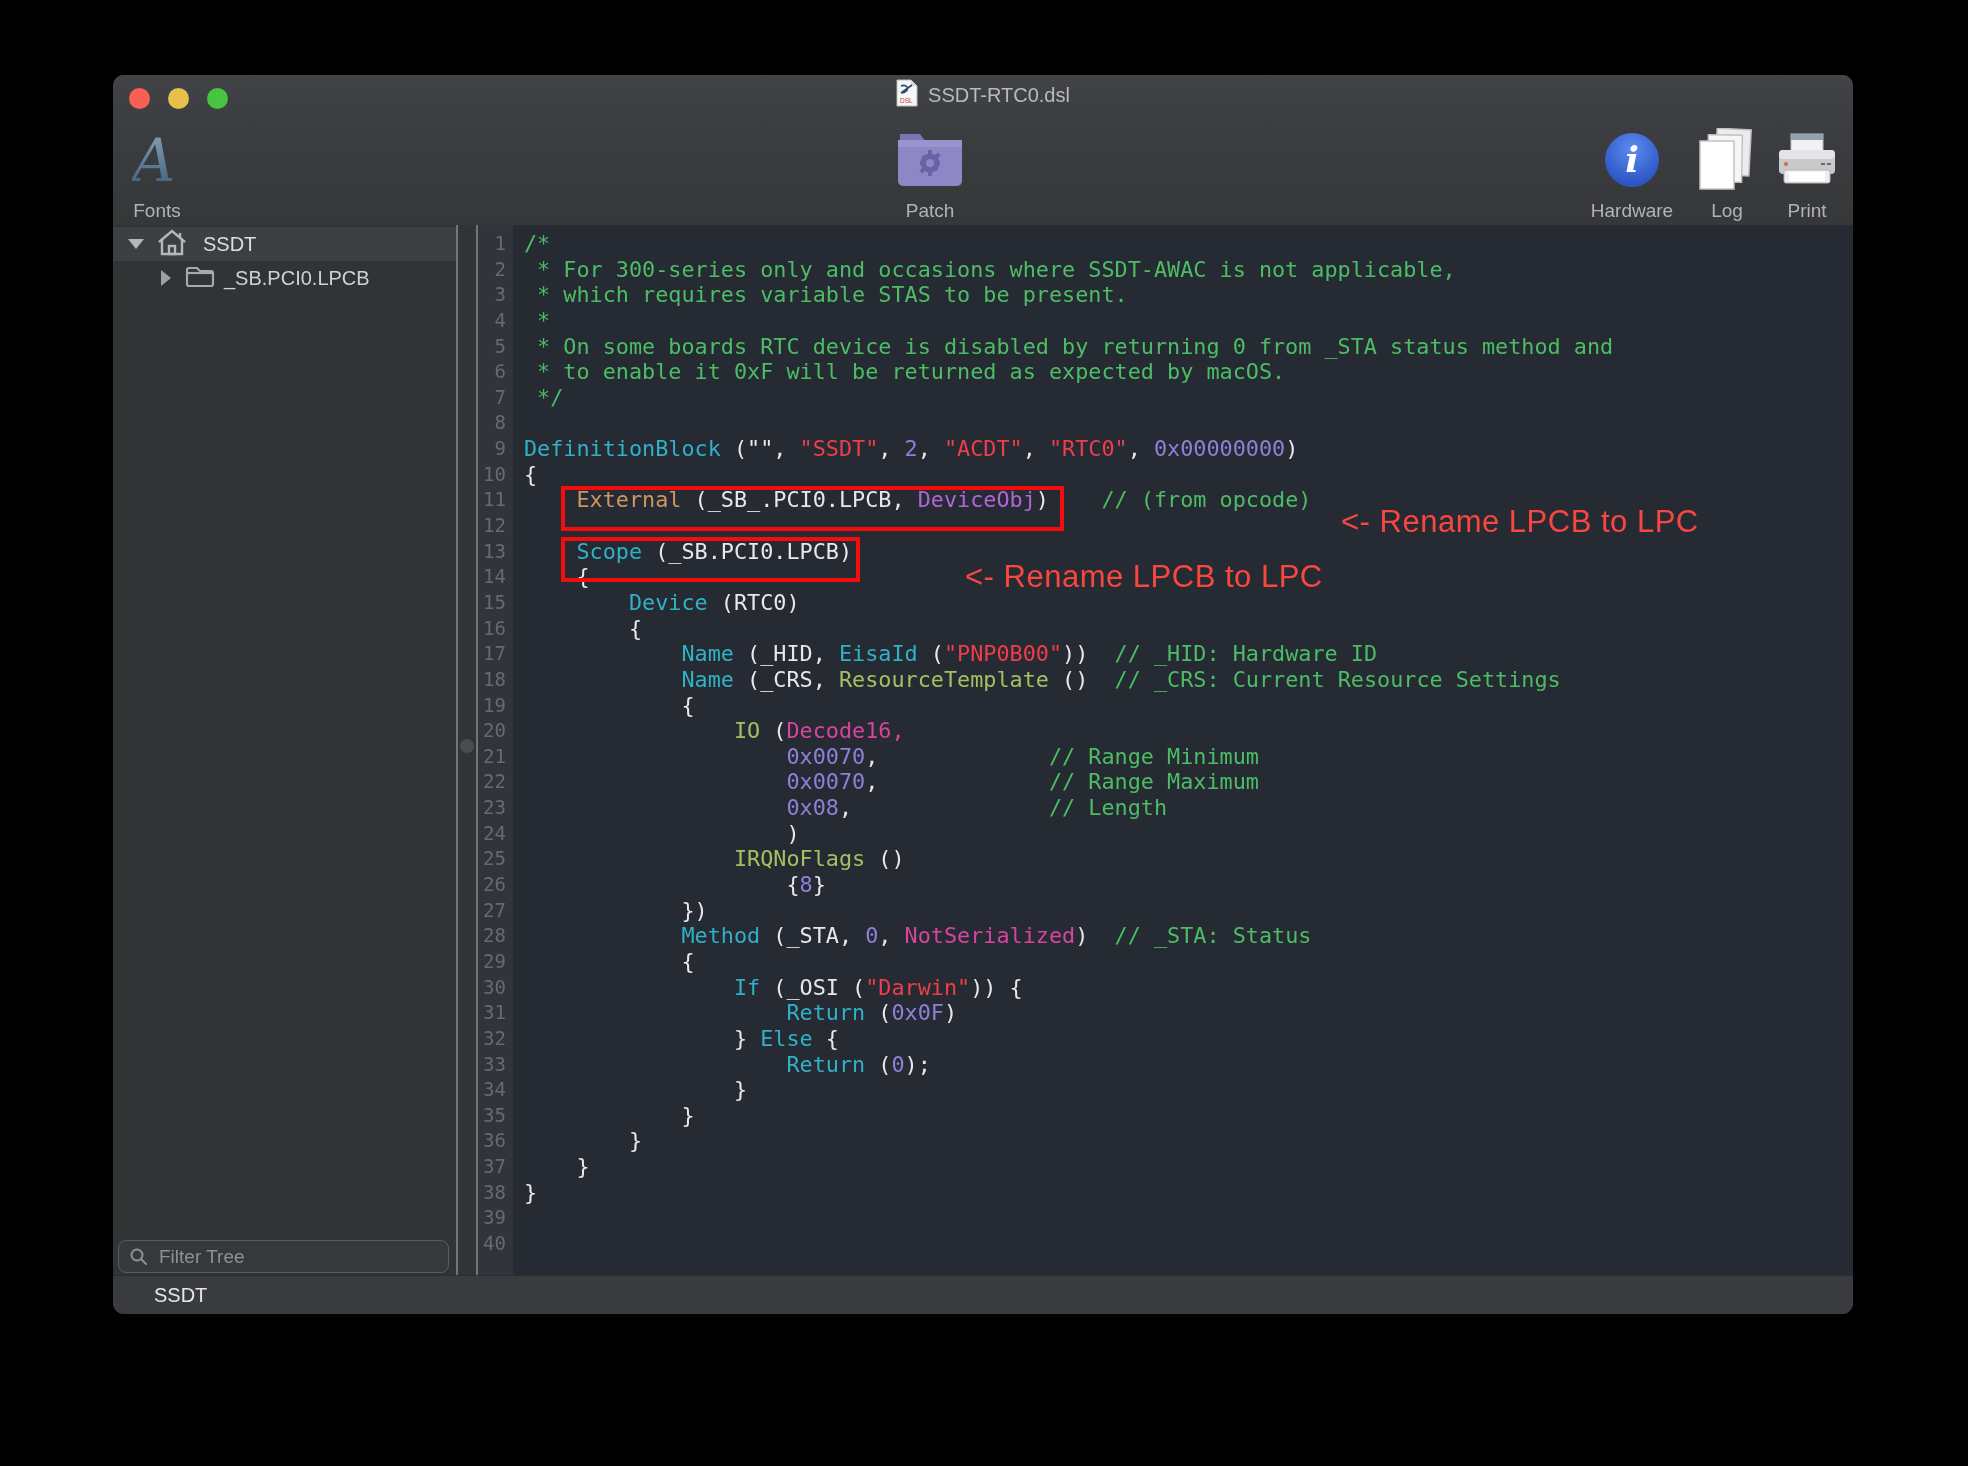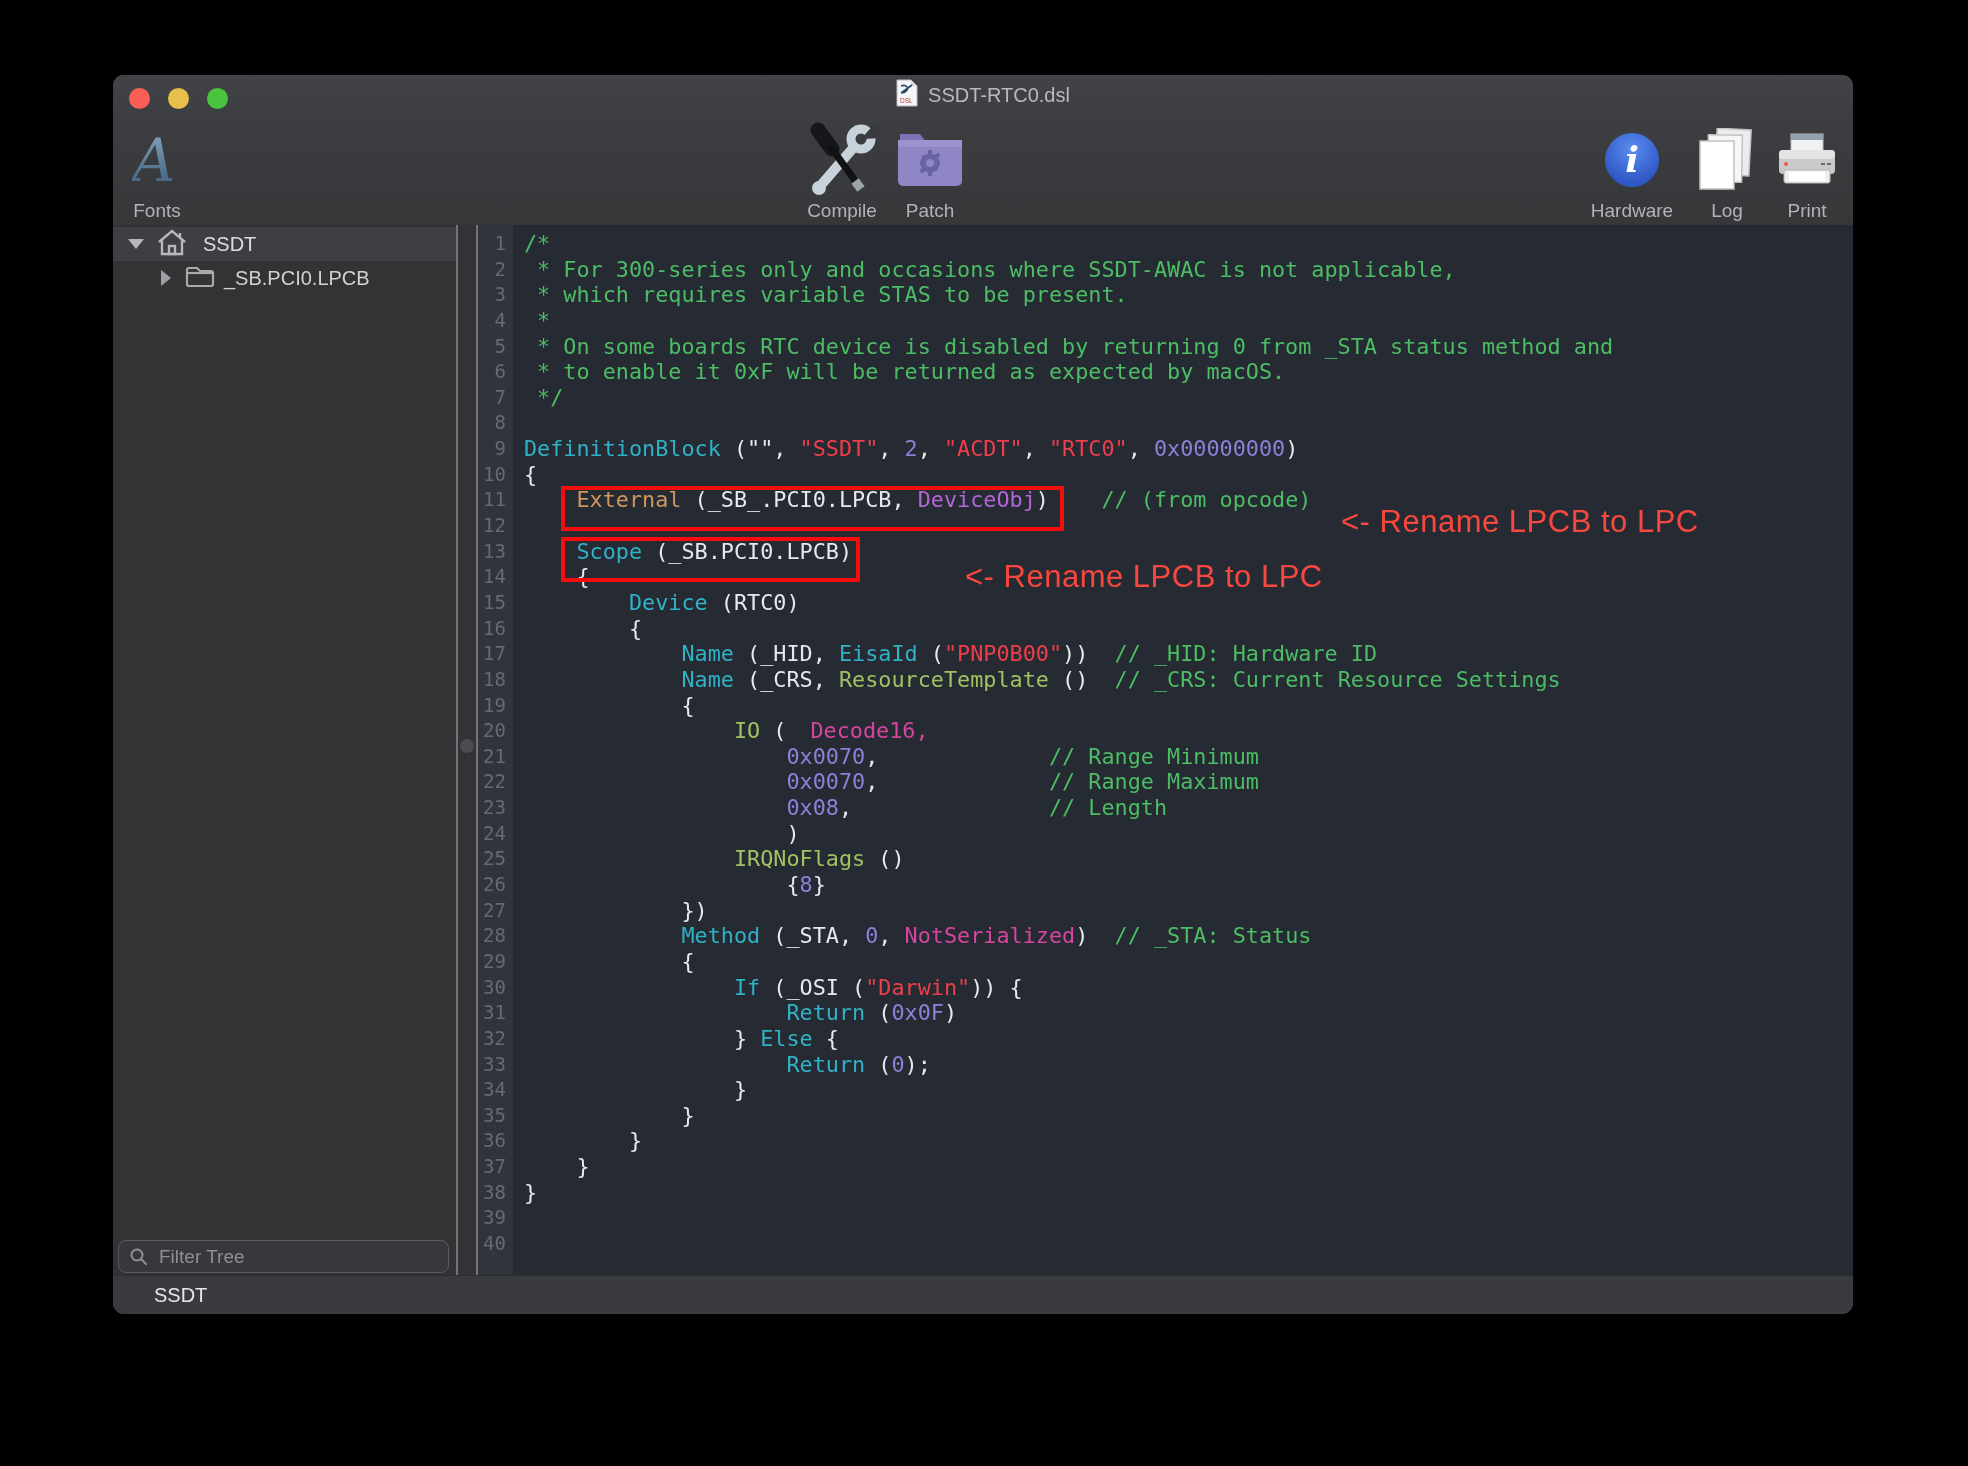--- a/index.html
+++ b/index.html
@@ -109,34 +109,20 @@
 
   <div class="toolbar">
 
     <div class="titem" style="left:44px;">
       <div class="ticon">
           <span class="fonts-a">A</span>
         </div>
       <div class="tlabel">Fonts</div>
     </div>
 
-    <div class="titem" style="left:729px;">
-      <div class="ticon">
-        <svg width="72" height="76" viewBox="0 0 72 76">
-          <circle cx="55" cy="17" r="10" fill="none" stroke="#c7d2da" stroke-width="9"></circle>
-          <polygon points="55,17 70,0 78,16" fill="#3a3b3e"></polygon>
-          <line x1="48" y1="25" x2="16" y2="62" stroke="#c7d2da" stroke-width="10" stroke-linecap="round"></line>
-          <circle cx="13" cy="66" r="7" fill="#c7d2da"></circle>
-          <line x1="12" y1="8" x2="26" y2="27" stroke="#16171b" stroke-width="15" stroke-linecap="round"></line>
-          <line x1="24" y1="24" x2="50" y2="60" stroke="#101114" stroke-width="7"></line>
-          <line x1="49" y1="59" x2="55" y2="67" stroke="#9aa4ab" stroke-width="9"></line>
-        </svg>
-      </div>
-      <div class="tlabel">Compile</div>
-    </div>
 
     <div class="titem" style="left:817px;">
       <div class="ticon">
         <svg width="66" height="60" viewBox="0 0 66 60">
           <path d="M3 4 h20 l6 8 h-26 z" fill="#7b73b5"></path>
           <rect x="1" y="10" width="64" height="46" rx="5" fill="#8e86c5"></rect>
           <rect x="1" y="10" width="64" height="7" fill="#9a93cd"></rect>
           <g fill="#6a62a6">
             <rect x="31" y="20" width="4" height="7"></rect>
             <rect x="31" y="39" width="4" height="7"></rect>
@@ -291,21 +277,21 @@
         <div class="cl"><span style="color: rgb(230, 232, 235);">{</span></div>
         <div class="cl"><span style="color: rgb(230, 232, 235);">    </span><span style="color: rgb(207, 151, 96);">External</span><span style="color: rgb(230, 232, 235);"> (_SB_.PCI0.LPCB, </span><span style="color: rgb(178, 102, 214);">DeviceObj</span><span style="color: rgb(230, 232, 235);">)</span><span style="color: rgb(76, 189, 100);">    // (from opcode)</span></div>
         <div class="cl"></div>
         <div class="cl"><span style="color: rgb(230, 232, 235);">    </span><span style="color: rgb(47, 178, 199);">Scope</span><span style="color: rgb(230, 232, 235);"> (_SB.PCI0.LPCB)</span></div>
         <div class="cl"><span style="color: rgb(230, 232, 235);">    {</span></div>
         <div class="cl"><span style="color: rgb(230, 232, 235);">        </span><span style="color: rgb(47, 178, 199);">Device</span><span style="color: rgb(230, 232, 235);"> (RTC0)</span></div>
         <div class="cl"><span style="color: rgb(230, 232, 235);">        {</span></div>
         <div class="cl"><span style="color: rgb(230, 232, 235);">            </span><span style="color: rgb(47, 178, 199);">Name</span><span style="color: rgb(230, 232, 235);"> (_HID, </span><span style="color: rgb(47, 178, 199);">EisaId</span><span style="color: rgb(230, 232, 235);"> (</span><span style="color: rgb(238, 62, 74);">"PNP0B00"</span><span style="color: rgb(230, 232, 235);">))</span><span style="color: rgb(76, 189, 100);">  // _HID: Hardware ID</span></div>
         <div class="cl"><span style="color: rgb(230, 232, 235);">            </span><span style="color: rgb(47, 178, 199);">Name</span><span style="color: rgb(230, 232, 235);"> (_CRS, </span><span style="color: rgb(162, 193, 98);">ResourceTemplate</span><span style="color: rgb(230, 232, 235);"> ()</span><span style="color: rgb(76, 189, 100);">  // _CRS: Current Resource Settings</span></div>
         <div class="cl"><span style="color: rgb(230, 232, 235);">            {</span></div>
-        <div class="cl"><span style="color: rgb(230, 232, 235);">                </span><span style="color: rgb(162, 193, 98);">IO</span><span style="color: rgb(230, 232, 235);"> (</span><span style="color: rgb(214, 69, 158); margin-left: 24px;">Decode16,</span></div>
+        <div class="cl"><span style="color: rgb(230, 232, 235);">                </span><span style="color: rgb(162, 193, 98);">IO</span><span style="color: rgb(230, 232, 235);"> (</span><span style="color: rgb(214, 69, 158);">Decode16,</span></div>
         <div class="cl"><span style="color: rgb(230, 232, 235);">                    </span><span style="color: rgb(141, 128, 216);">0x0070</span><span style="color: rgb(230, 232, 235);">,</span><span style="color: rgb(76, 189, 100);">             // Range Minimum</span></div>
         <div class="cl"><span style="color: rgb(230, 232, 235);">                    </span><span style="color: rgb(141, 128, 216);">0x0070</span><span style="color: rgb(230, 232, 235);">,</span><span style="color: rgb(76, 189, 100);">             // Range Maximum</span></div>
         <div class="cl"><span style="color: rgb(230, 232, 235);">                    </span><span style="color: rgb(141, 128, 216);">0x08</span><span style="color: rgb(230, 232, 235);">,</span><span style="color: rgb(76, 189, 100);">               // Length</span></div>
         <div class="cl"><span style="color: rgb(230, 232, 235);">                    )</span></div>
         <div class="cl"><span style="color: rgb(230, 232, 235);">                </span><span style="color: rgb(162, 193, 98);">IRQNoFlags</span><span style="color: rgb(230, 232, 235);"> ()</span></div>
         <div class="cl"><span style="color: rgb(230, 232, 235);">                    {</span><span style="color: rgb(141, 128, 216);">8</span><span style="color: rgb(230, 232, 235);">}</span></div>
         <div class="cl"><span style="color: rgb(230, 232, 235);">            })</span></div>
         <div class="cl"><span style="color: rgb(230, 232, 235);">            </span><span style="color: rgb(47, 178, 199);">Method</span><span style="color: rgb(230, 232, 235);"> (_STA, </span><span style="color: rgb(141, 128, 216);">0</span><span style="color: rgb(230, 232, 235);">, </span><span style="color: rgb(214, 69, 158);">NotSerialized</span><span style="color: rgb(230, 232, 235);">)</span><span style="color: rgb(76, 189, 100);">  // _STA: Status</span></div>
         <div class="cl"><span style="color: rgb(230, 232, 235);">            {</span></div>
         <div class="cl"><span style="color: rgb(230, 232, 235);">                </span><span style="color: rgb(47, 178, 199);">If</span><span style="color: rgb(230, 232, 235); margin-top: 48px;"> (_OSI (</span><span style="color: rgb(238, 62, 74);">"Darwin"</span><span style="color: rgb(230, 232, 235);">)) {</span></div>

